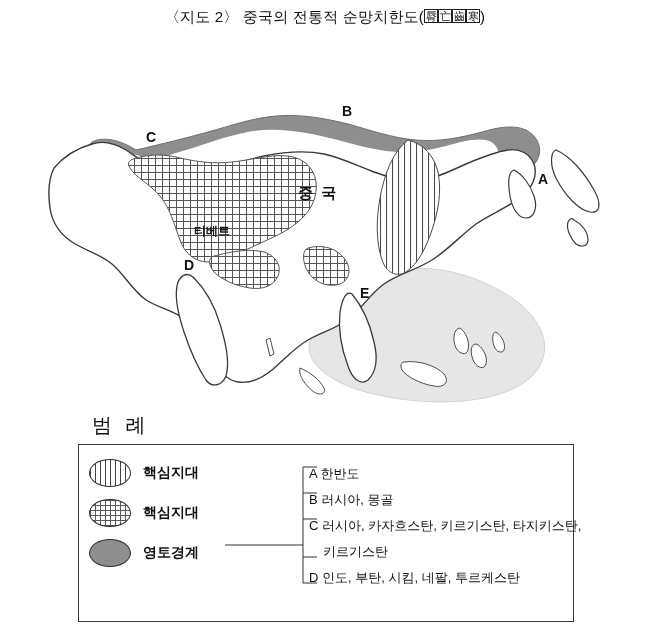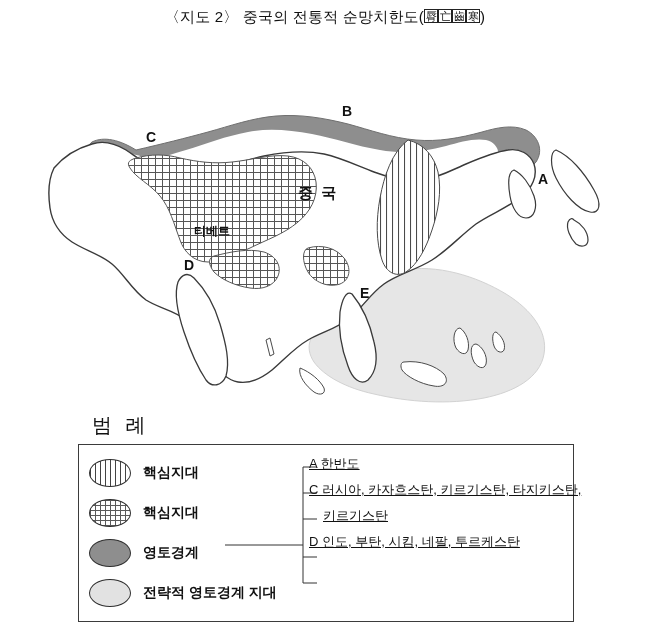--- a/index.html
+++ b/index.html
@@ -117,23 +117,22 @@
     background: #e2e2e2;
   }
   .lrow-label {
     font-size: 14px;
     font-weight: bold;
     white-space: nowrap;
   }
   .legend-right {
     position: absolute;
     left: 230px;
-    top: 10px;
+    top: 20px;
     width: 256px;
-    text-decoration: underline;
   }
   .litem {
     font-size: 13px;
     line-height: 18px;
     margin-bottom: 8px;
     white-space: nowrap;
   }
   
   #legend-lines {
     position: absolute;
@@ -283,28 +282,25 @@
           <span class="lrow-label">핵심지대</span>
         </div>
         <div class="lrow">
           <span class="swatch sw-fringe"></span>
           <span class="lrow-label">핵심지대</span>
         </div>
         <div class="lrow">
           <span class="swatch sw-buffer"></span>
           <span class="lrow-label">영토경계</span>
         </div>
-        <div class="lrow">
-          <span class="swatch sw-strategic"></span>
-          <span class="lrow-label">전략적 영토경계 지대</span>
-        </div>
       </div>
 
       <div class="legend-right">
         <div class="litem">A 한반도</div>
+        <div class="litem">B 러시아, 몽골</div>
         <div class="litem">C 러시아, 카자흐스탄, 키르기스탄, 타지키스탄,</div>
         <div class="litem" style="margin-left:14px;">키르기스탄</div>
         <div class="litem">D 인도, 부탄, 시킴, 네팔, 투르케스탄</div>
       </div>
 
       <svg id="legend-lines" viewBox="0 0 494 176">
 
         <line x1="224" y1="22" x2="224" y2="138" stroke="#333" stroke-width="1"></line>
 
         <line x1="224" y1="22" x2="238" y2="22" stroke="#333" stroke-width="1"></line>

